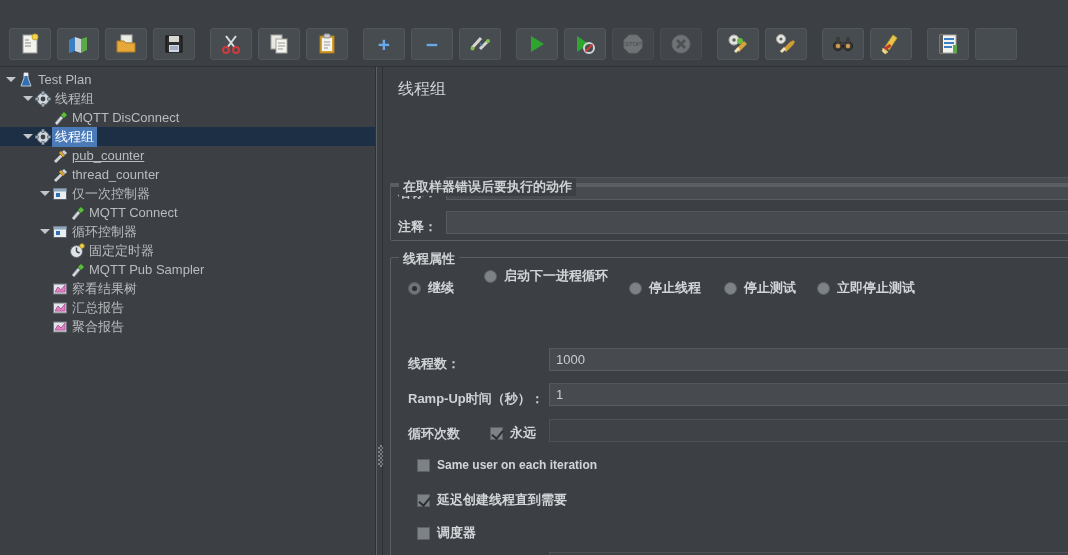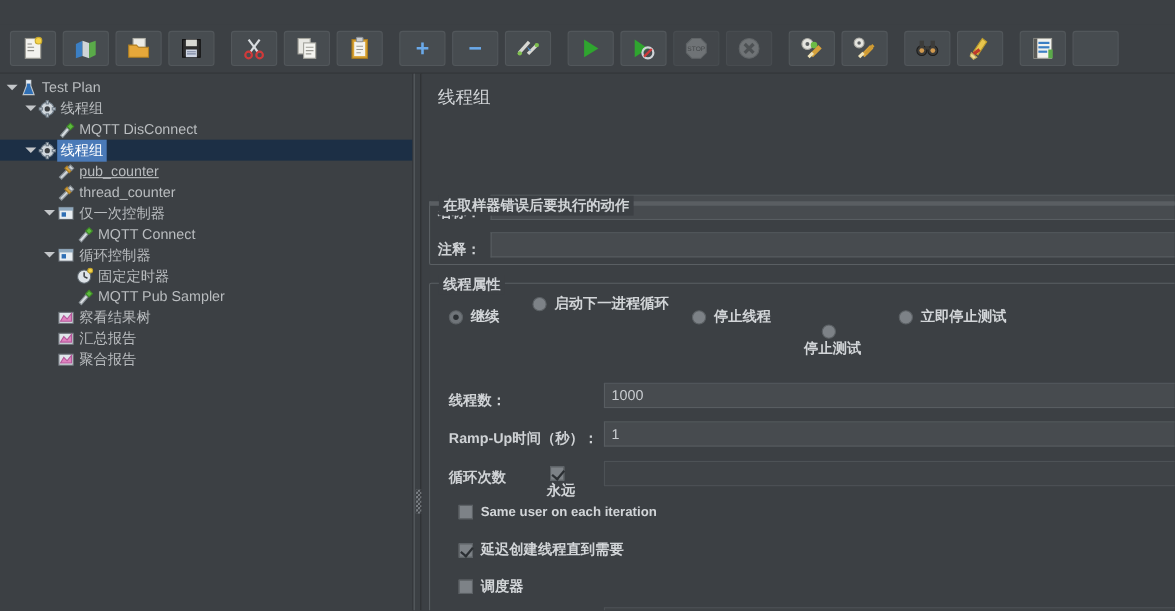--- a/index.html
+++ b/index.html
@@ -554,21 +554,21 @@
       <span class="rlabel">继续</span>
     </div>
     <div class="radio-item" style="left:100px; top:200px;">
       <span class="radio-dot"></span>
       <span class="rlabel">启动下一进程循环</span>
     </div>
     <div class="radio-item" style="left:245px; top:212px;font-family:Liberation Mono, monospace;">
       <span class="radio-dot"></span>
       <span class="rlabel">停止线程</span>
     </div>
-    <div class="radio-item" style="left:340px; top:228px;flex-direction:column;">
+    <div class="radio-item" style="left:340px; top:212px;">
       <span class="radio-dot"></span>
       <span class="rlabel">停止测试</span>
     </div>
     <div class="radio-item" style="left:433px; top:212px;">
       <span class="radio-dot"></span>
       <span class="rlabel">立即停止测试</span>
     </div>
 
     <div class="groupbox" style="left:6px; top:190px; width:716px; height:300px;">
       <span class="gtitle">线程属性</span>
@@ -578,21 +578,21 @@
     <div class="tfield" style="left:165px; top:281px; width:557px; height:23px;">
       <span>1000</span>
     </div>
 
     <div class="row-label" style="left:24px; top:323px;">Ramp-Up时间（秒）：</div>
     <div class="tfield" style="left:165px; top:316px; width:557px; height:23px;">
       <span>1</span>
     </div>
 
     <div class="row-label" style="left:24px; top:358px;">循环次数</div>
-    <div class="check-item" style="left:106px; top:357px;flex-direction:column;">
+    <div class="check-item" style="left:106px; top:357px;">
       <span class="check-box checked"></span>
       <span class="clabel">永远</span>
     </div>
     <div class="tfield disabled" style="left:165px; top:352px; width:557px; height:23px;">
       <span></span>
     </div>
 
     <div class="check-item" style="left:33px; top:424px;">
       <span class="check-box checked"></span>
       <span class="clabel">延迟创建线程直到需要</span>

